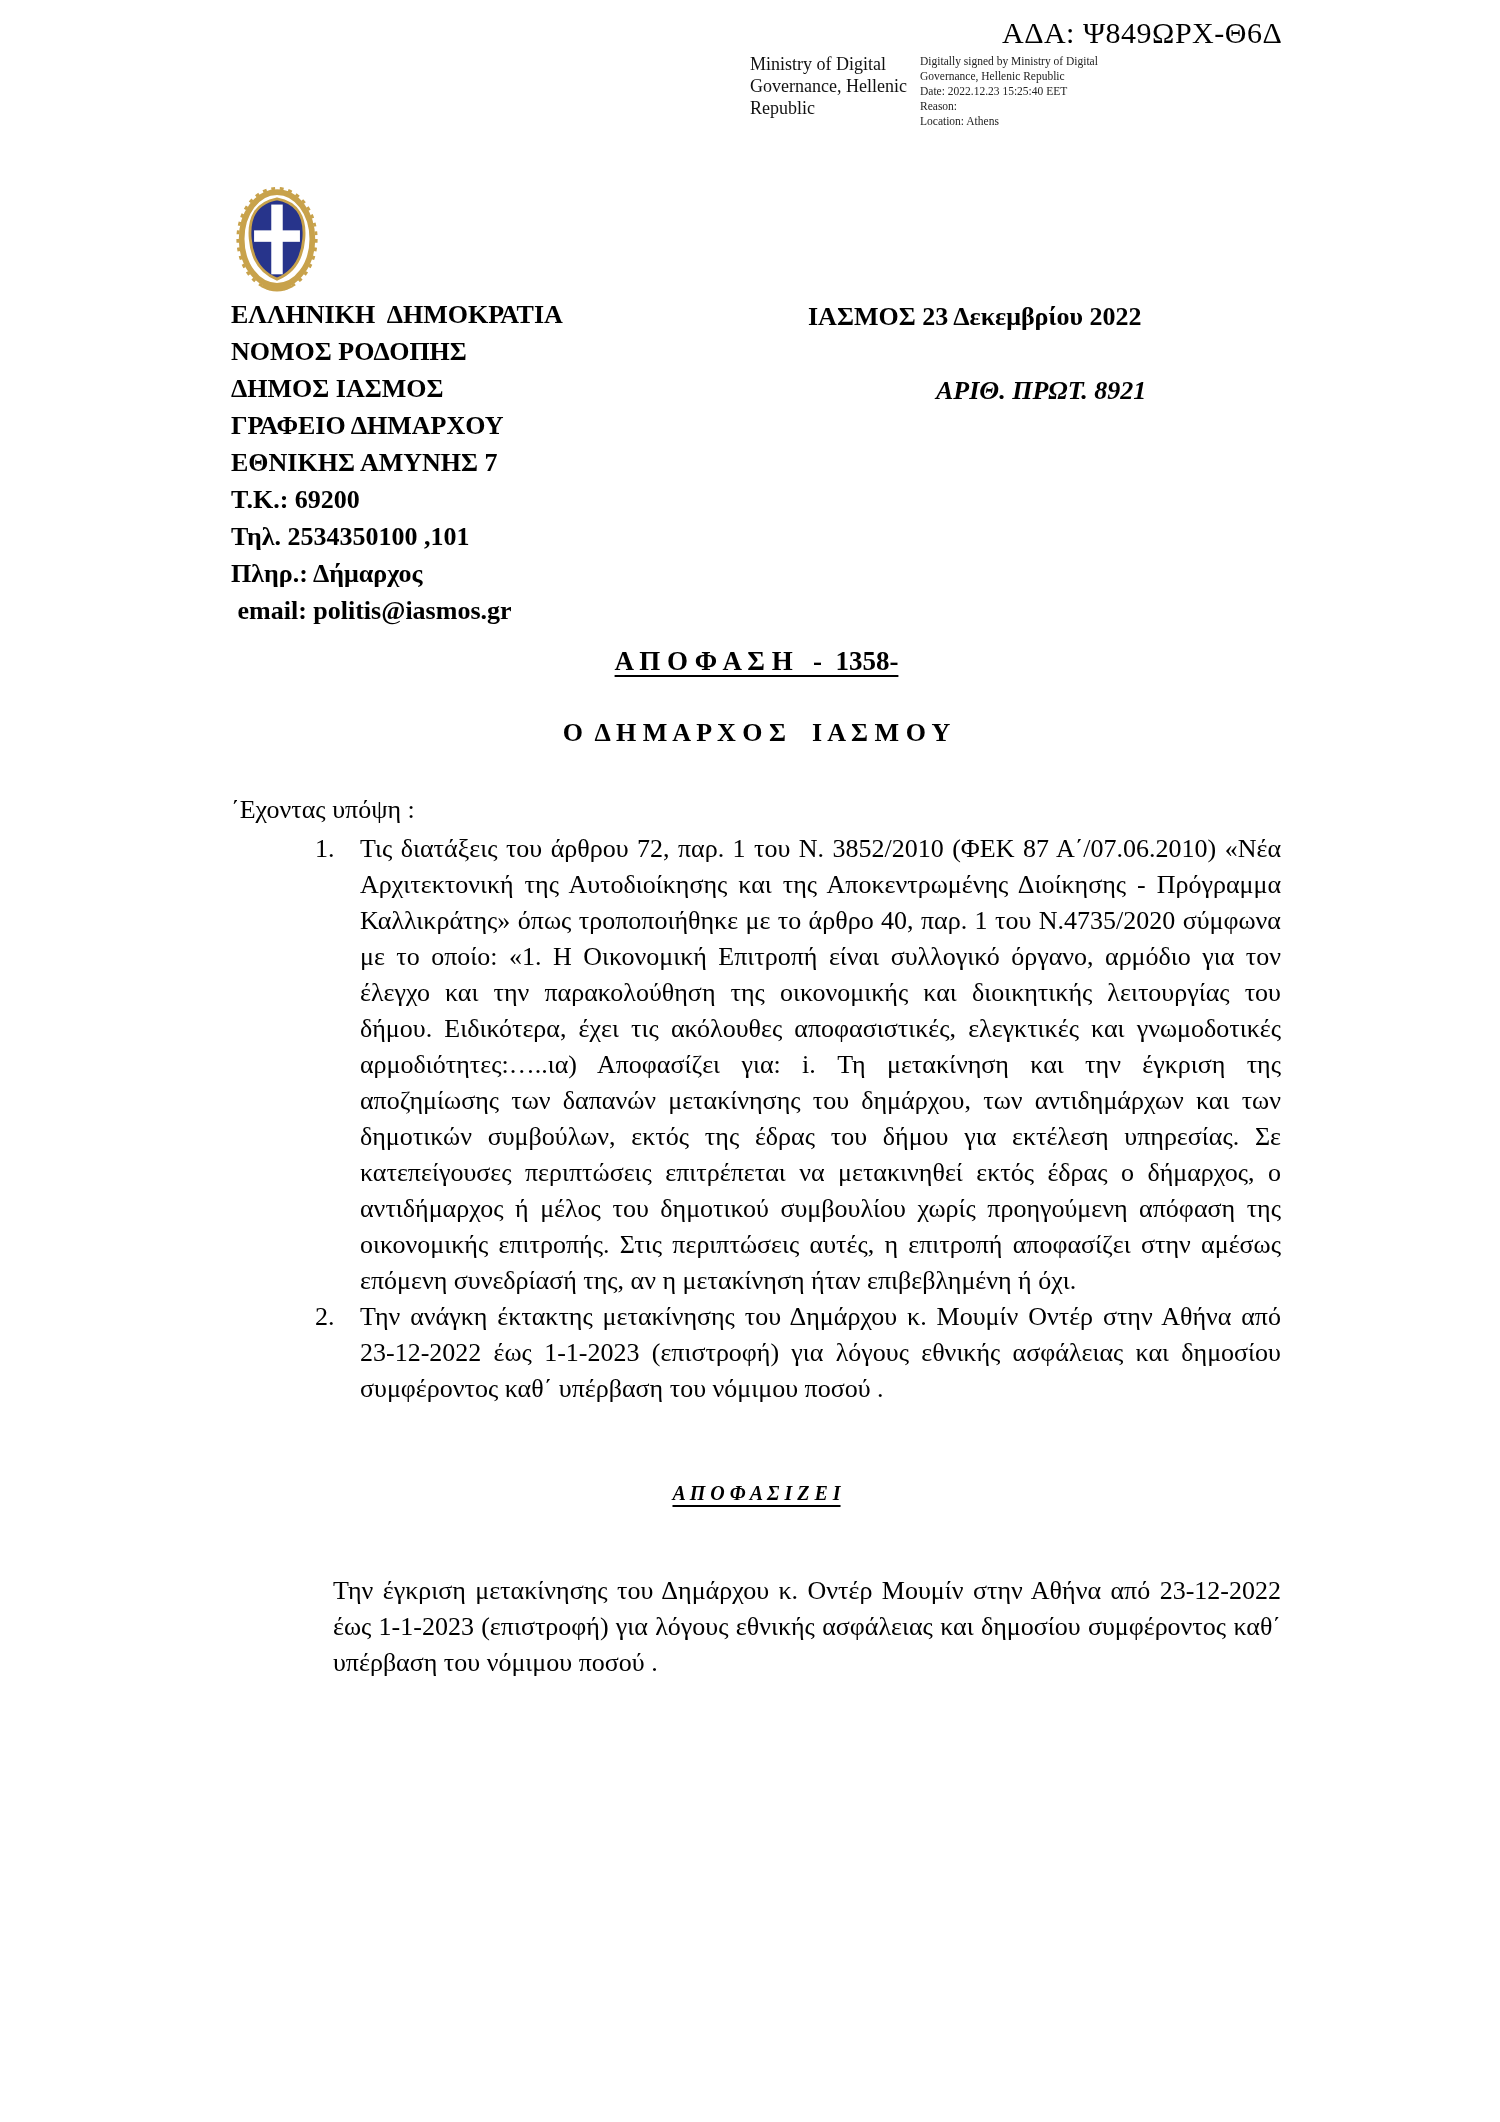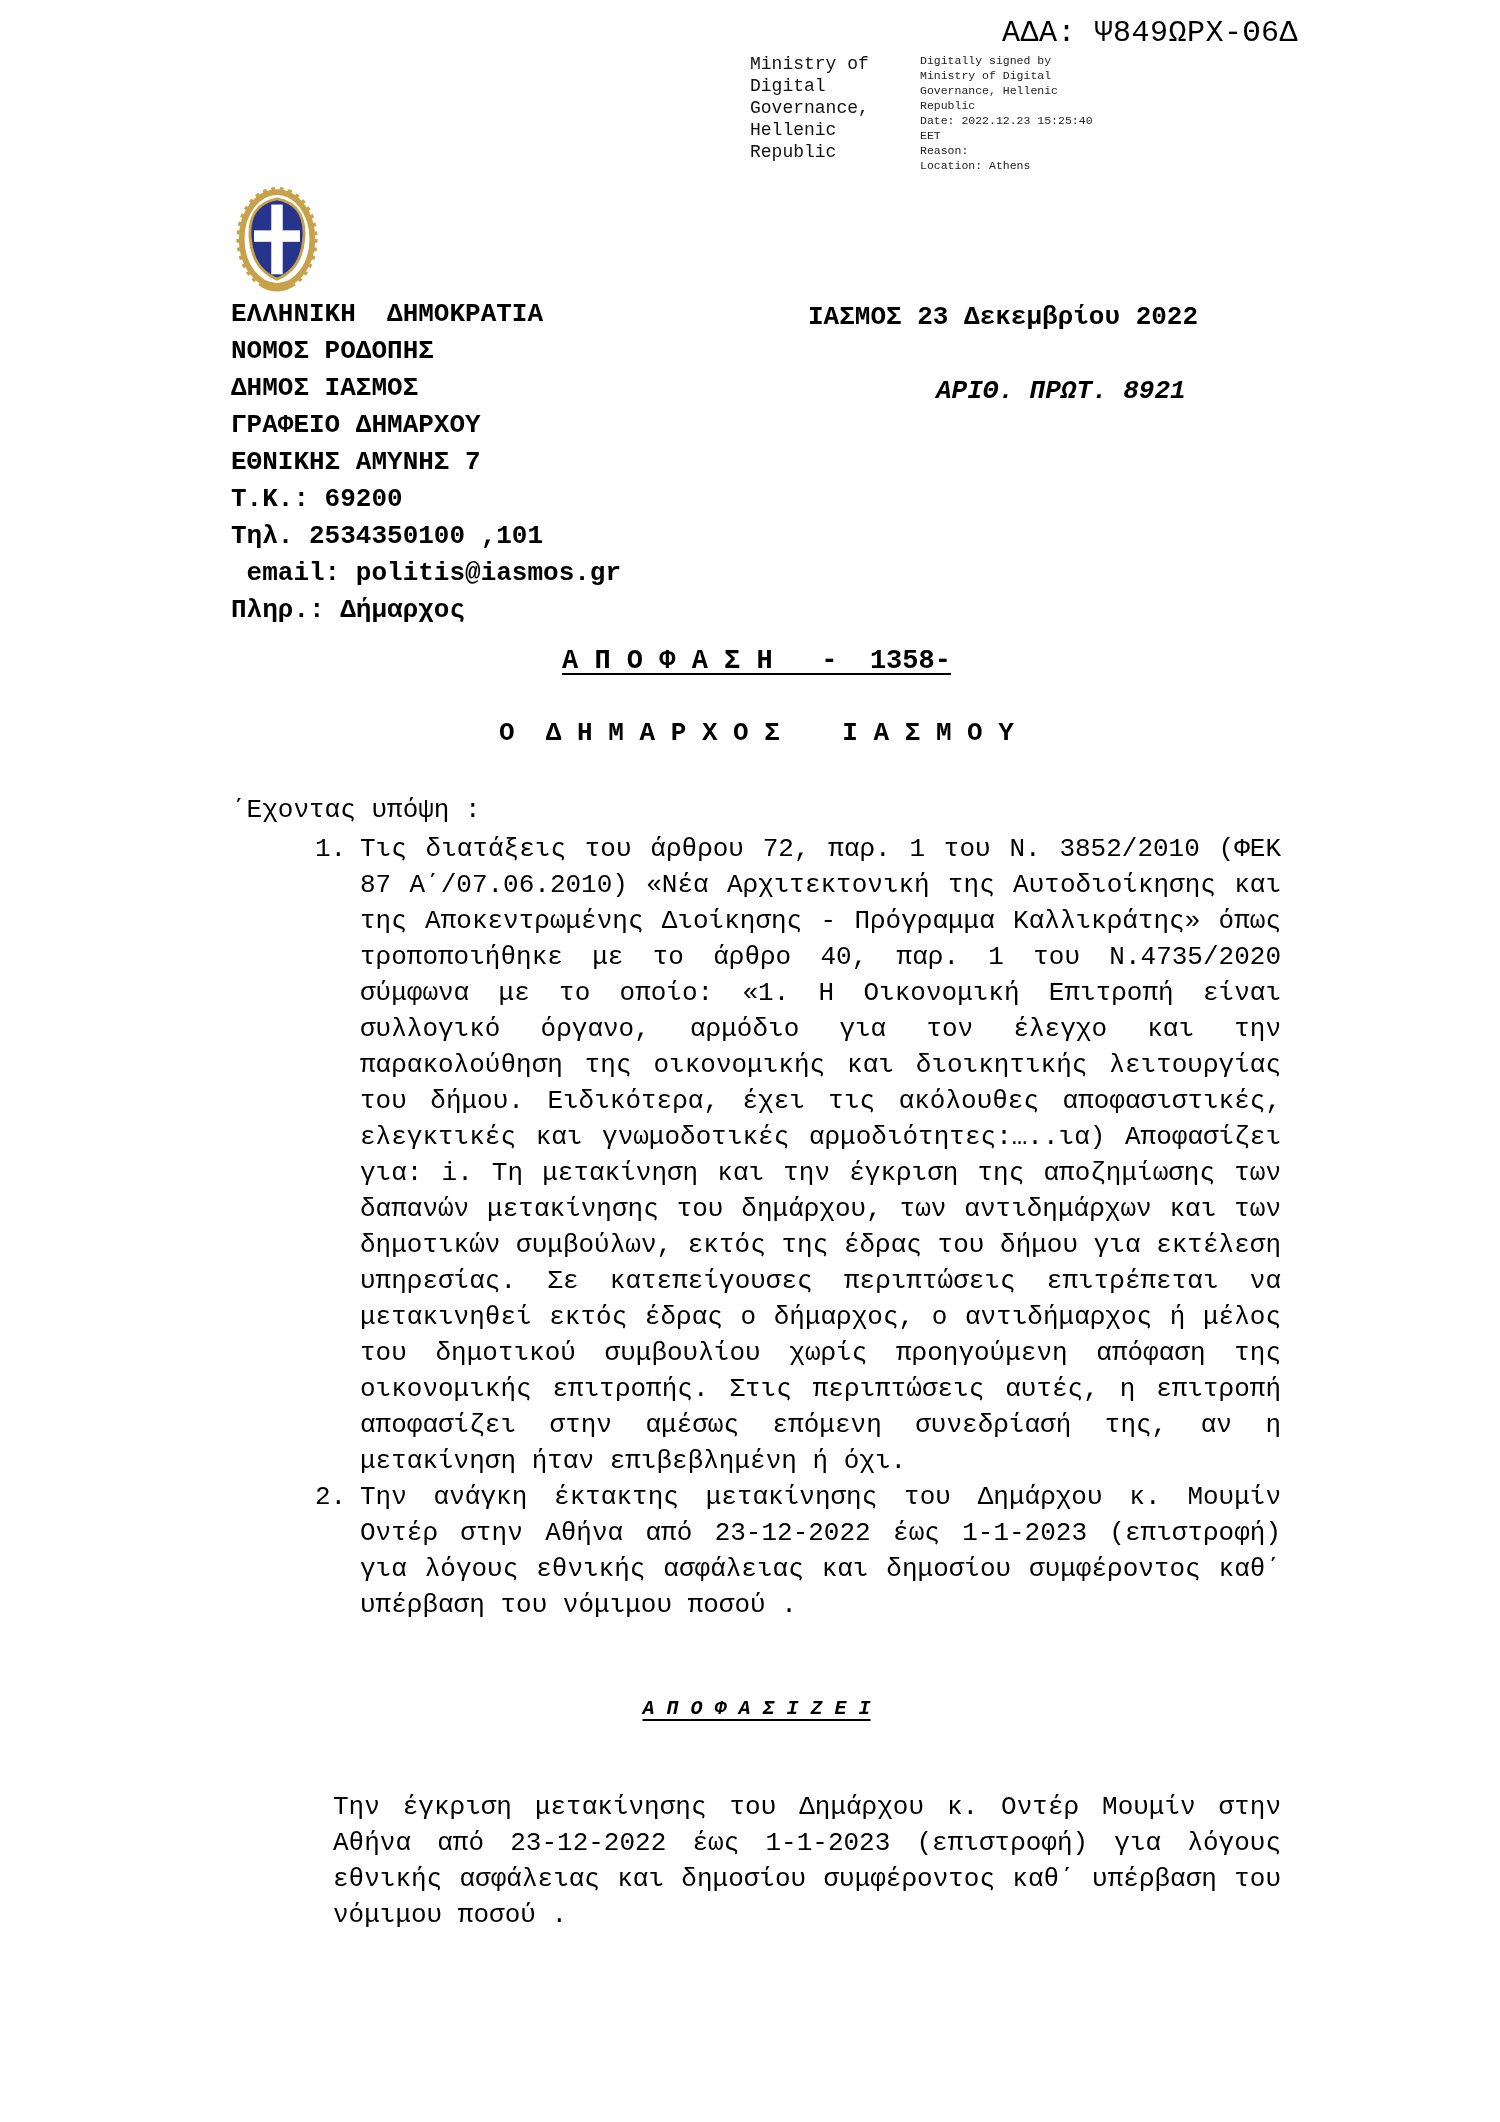--- a/index.html
+++ b/index.html
@@ -1,18 +1,18 @@
 <!DOCTYPE html>
 <html><head>
 <meta charset="utf-8">
 <style>
   html,body { margin:0; padding:0; background:#ffffff; }
   .page {
     position:relative; width:1500px; height:2122px; background:#ffffff;
-    font-family:Liberation Mono, monospace; color:#000;
+    font-family:Liberation Serif, serif; color:#000;
     overflow:hidden;
   }
   .ada { position:absolute; top:16px; left:1002px; font-size:30px; letter-spacing:0.5px; }
   .sigblock { position:absolute; top:54px; left:703px; display:flex; gap:12px; }
   .sig-left { width:158px; font-size:18px; line-height:1.22; color:#111;margin-left:47px; }
   .sig-right { width:178px; font-size:11.5px; line-height:1.3; color:#222; }
   .sig-right div { margin:0; }
   .logo { position:absolute; top:182px; left:234px; }
   .hleft { position:absolute; top:296px; left:231px; font-weight:700; font-size:26px; line-height:37px; }
   .hleft div { white-space:pre; }
@@ -61,22 +61,22 @@
   </div>
 
   <div class="hleft">
     <div>ΕΛΛΗΝΙΚΗ  ΔΗΜΟΚΡΑΤΙΑ</div>
     <div>ΝΟΜΟΣ ΡΟΔΟΠΗΣ</div>
     <div>ΔΗΜΟΣ ΙΑΣΜΟΣ</div>
     <div>ΓΡΑΦΕΙΟ ΔΗΜΑΡΧΟΥ</div>
     <div>ΕΘΝΙΚΗΣ ΑΜΥΝΗΣ 7</div>
     <div>Τ.Κ.: 69200</div>
     <div>Τηλ. 2534350100 ,101</div>
+    <div>Πληρ.: Δήμαρχος</div>
     <div> email: politis@iasmos.gr</div>
-    <div>Πληρ.: Δήμαρχος</div>
   </div>
 
   <div class="hdate">ΙΑΣΜΟΣ 23 Δεκεμβρίου 2022</div>
   <div class="hprot">ΑΡΙΘ. ΠΡΩΤ.   8921</div>
 
   <div class="title">Α Π Ο Φ Α Σ Η   -  1358-</div>
   <div class="subtitle">Ο  Δ Η Μ Α Ρ Χ Ο Σ    Ι Α Σ Μ Ο Υ</div>
 
   <div class="bodyblock">
     <div class="having">΄Εχοντας υπόψη :</div>

